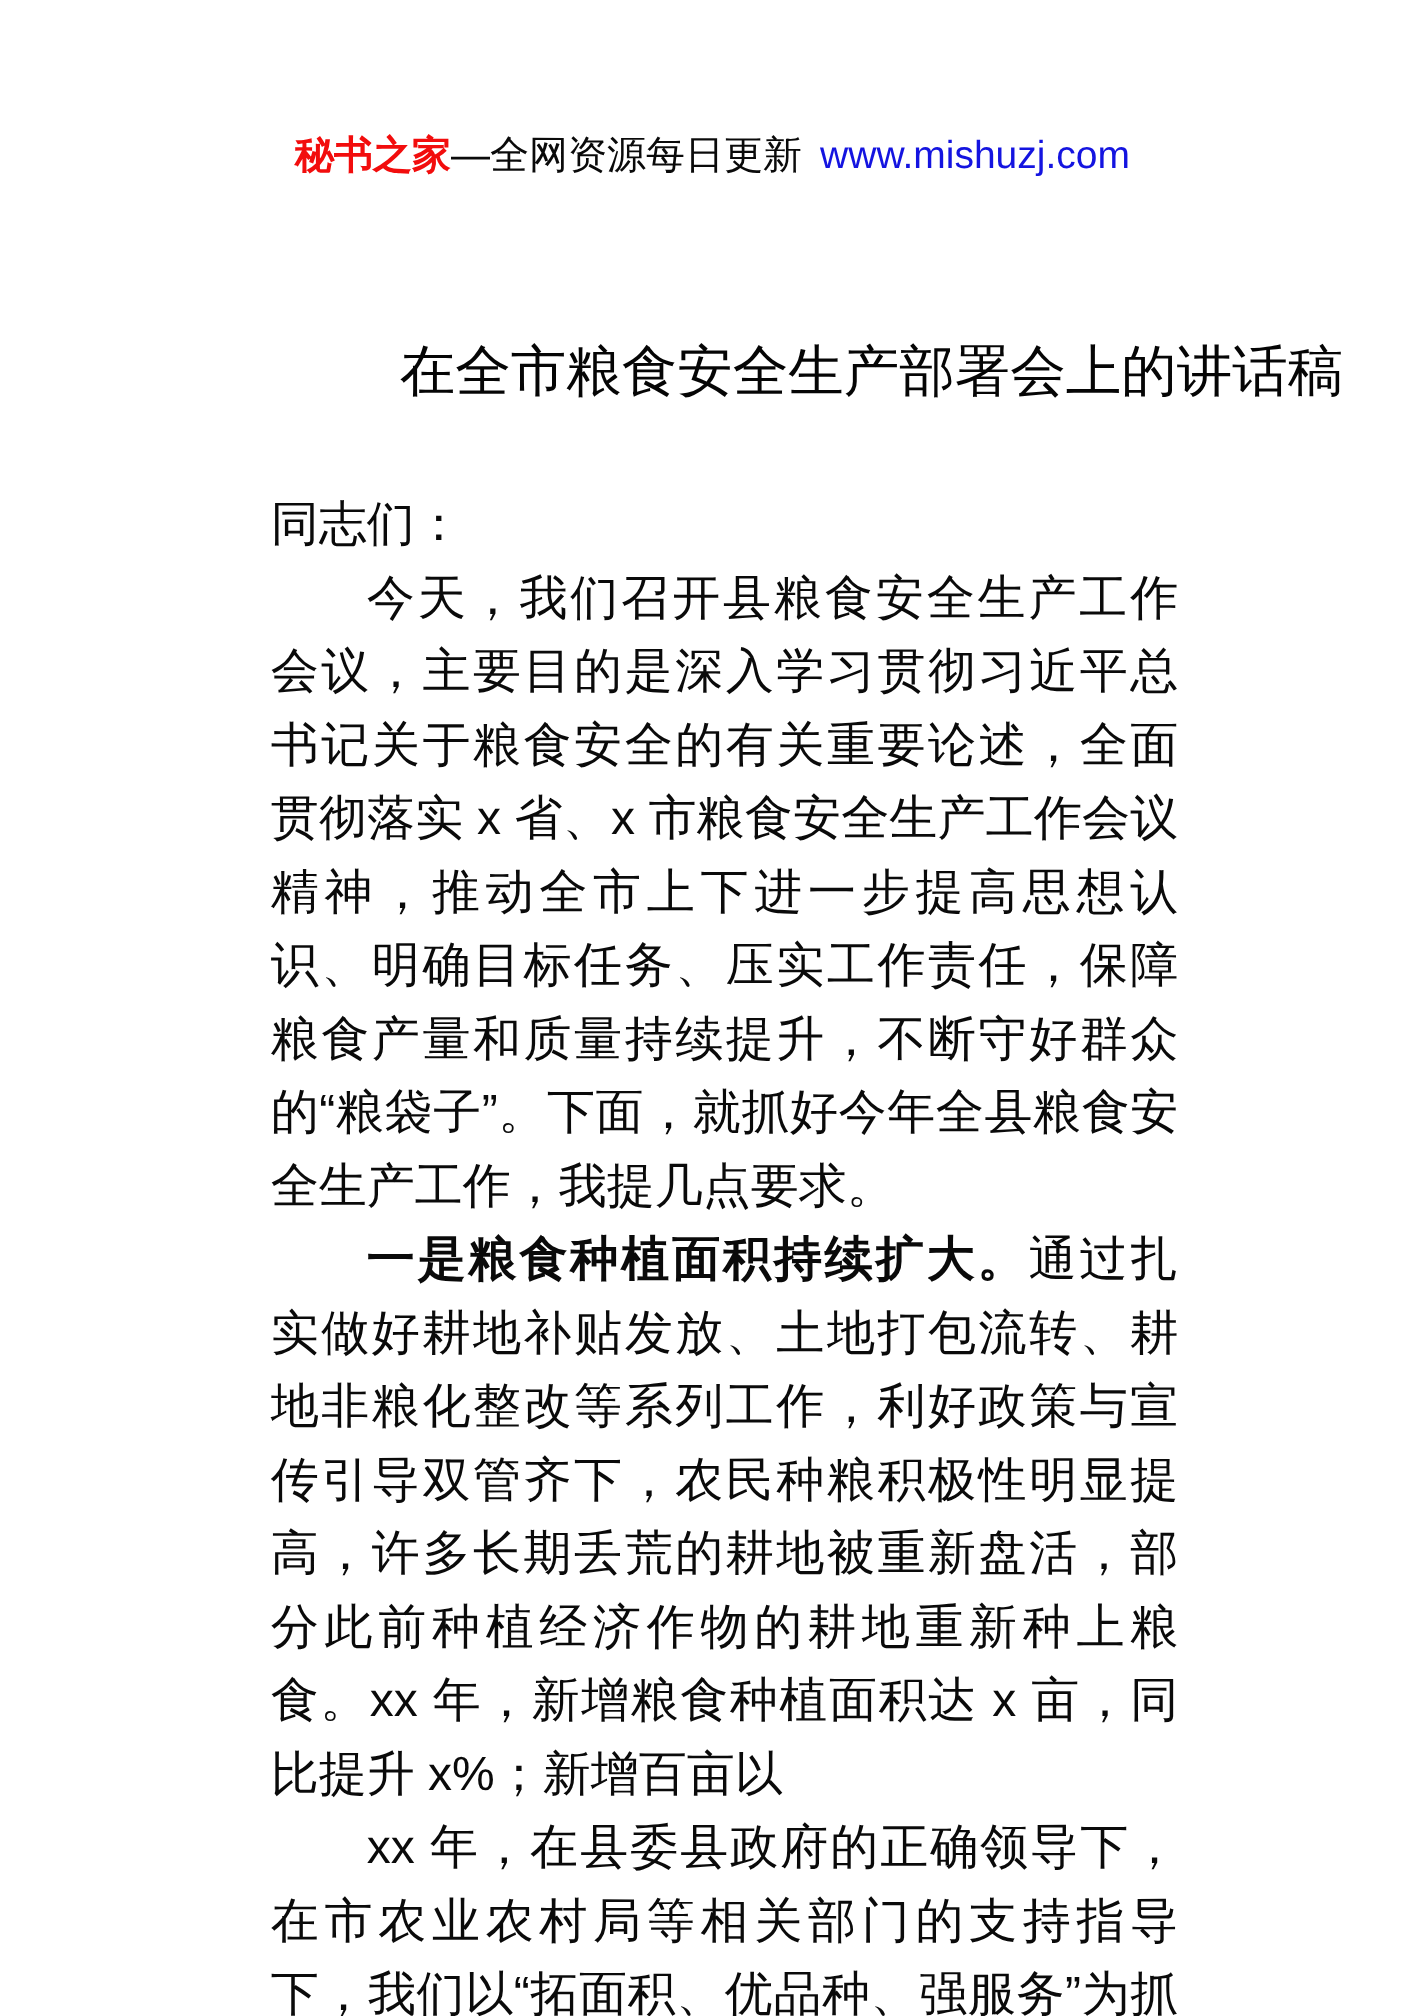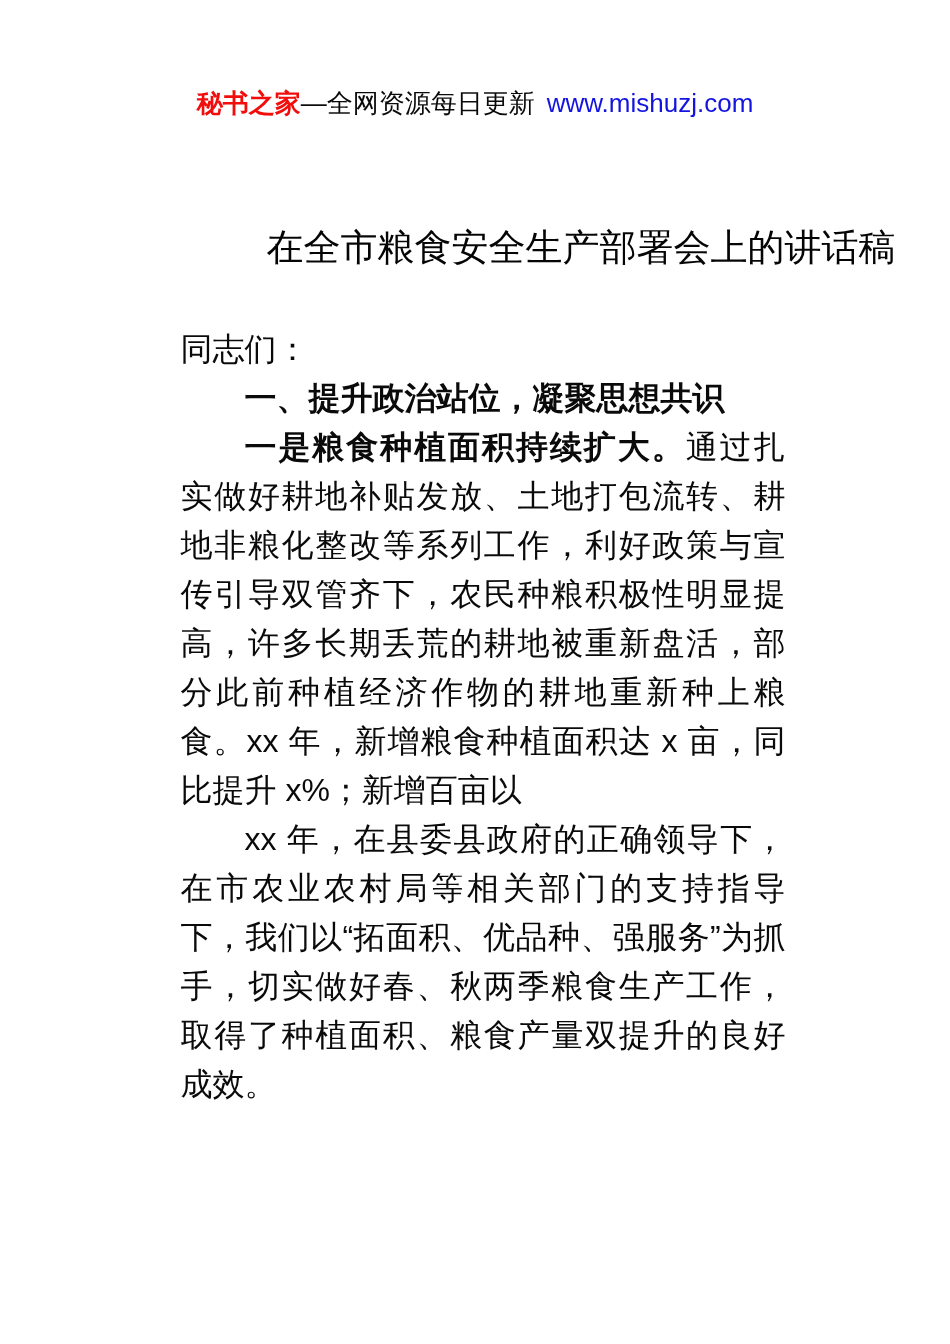--- a/index.html
+++ b/index.html
@@ -51,17 +51,17 @@
 
 <div class="page">
   <div class="doc-header">
     <span class="site-name" style="color: rgb(242, 13, 13);">秘书之家</span><span class="dash">—</span><span class="tagline">全网资源每日更新</span><a class="url" style="color: rgb(20, 20, 224);">www.mishuzj.com</a>
   </div>
 
   <h1 class="doc-title">在全市粮食安全生产部署会上的讲话稿</h1>
 
   <div class="doc-body">
       <p>同志们：</p>
-      <p class="indent bold">一、提升政治站位，凝聚思想共识</p>
+      <p class="indent">今天，我们召开县粮食安全生产工作会议，主要目的是深入学习贯彻习近平总书记关于粮食安全的有关重要论述，全面贯彻落实 x 省、x 市粮食安全生产工作会议精神，推动全市上下进一步提高思想认识、明确目标任务、压实工作责任，保障粮食产量和质量持续提升，不断守好群众的“粮袋子”。下面，就抓好今年全县粮食安全生产工作，我提几点要求。</p>
       <p class="indent"><strong>一是粮食种植面积持续扩大。</strong>通过扎实做好耕地补贴发放、土地打包流转、耕地非粮化整改等系列工作，利好政策与宣传引导双管齐下，农民种粮积极性明显提高，许多长期丢荒的耕地被重新盘活，部分此前种植经济作物的耕地重新种上粮食。xx 年，新增粮食种植面积达 x 亩，同比提升 x%；新增百亩以</p>
       <p class="indent">xx 年，在县委县政府的正确领导下，在市农业农村局等相关部门的支持指导下，我们以“拓面积、优品种、强服务”为抓手，切实做好春、秋两季粮食生产工作，取得了种植面积、粮食产量双提升的良好成效。</p>
     </div>
 </div>
 
 </body></html>

